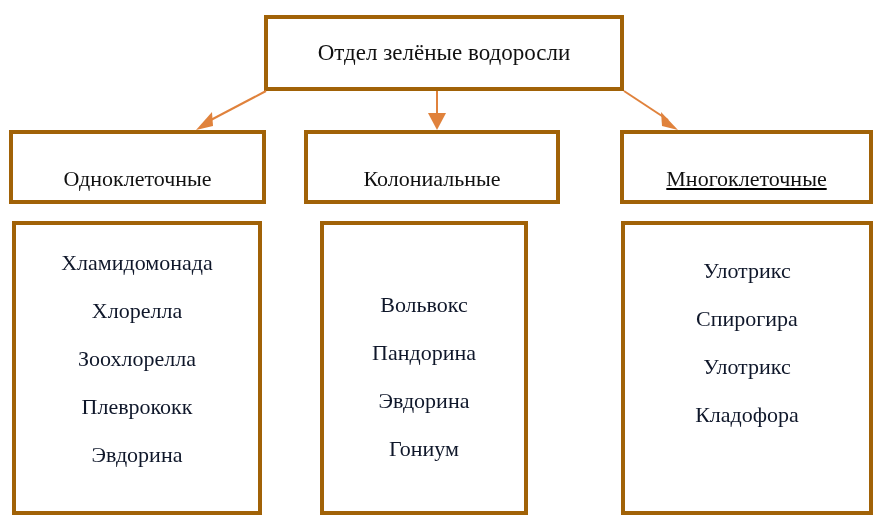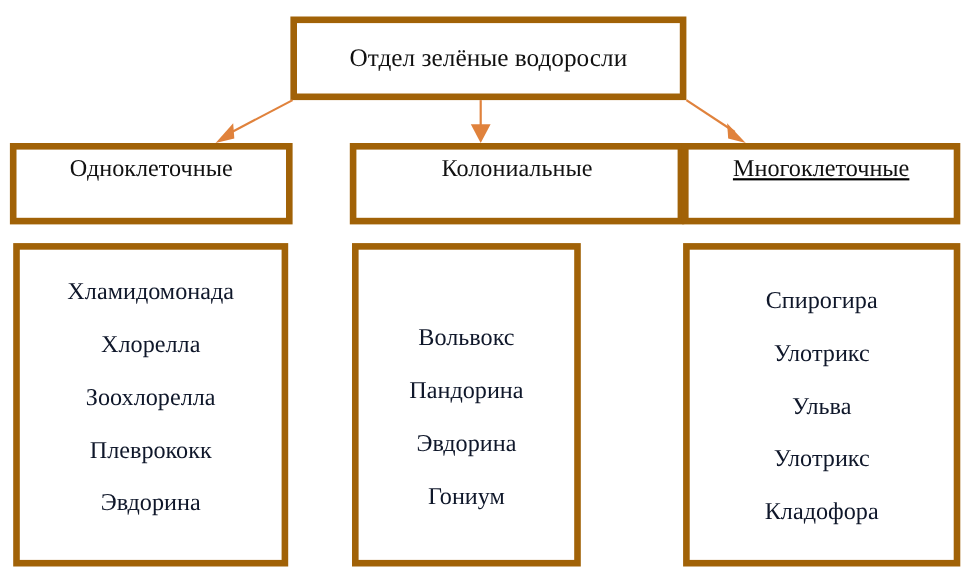--- a/index.html
+++ b/index.html
@@ -11,21 +11,21 @@
     position: relative;
     width: 881px;
     height: 525px;
     background: #ffffff;
     overflow: hidden;
     font-family: "Liberation Serif", "DejaVu Serif", serif;
   }
   .box {
     position: absolute;
     box-sizing: border-box;
-    border: 6px solid #a16207;
+    border: 4px solid #a16207;
     background: #ffffff;
   }
   #title-box {
     left: 264px;
     top: 15px;
     width: 360px;
     height: 76px;
     display: flex;
     align-items: center;
     justify-content: center;
@@ -35,29 +35,29 @@
     color: #111111;
     line-height: 1.2;
     white-space: nowrap;
   }
   .cat-box {
     top: 130px;
     height: 74px;
     display: flex;
     align-items: flex-start;
     justify-content: center;
-    padding-top: 4px;
+    padding-top: 32px;
   }
   .cat-label {
     font-size: 22px;
     color: #111111;
     white-space: nowrap;
   }
   #cat-box-0 { left: 9px;   width: 257px; }
-  #cat-box-1 { left: 318px; width: 304px; }
+  #cat-box-1 { left: 304px; width: 256px; }
   #cat-box-2 { left: 620px; width: 253px; text-decoration: underline; }
 
   .list-box {
     top: 221px;
     height: 294px;
     display: flex;
     flex-direction: column;
     justify-content: flex-start;
     align-items: center;
     padding-top: 14px;
@@ -126,20 +126,19 @@
   </div>
 
   <div class="box list-box" id="list-box-1">
     <div class="list-item">Вольвокс</div>
     <div class="list-item">Пандорина</div>
     <div class="list-item">Эвдорина</div>
     <div class="list-item">Гониум</div>
   </div>
 
   <div class="box list-box" id="list-box-2">
+    <div class="list-item">Улотрикс</div>
     <div class="list-item">Спирогира</div>
-    <div class="list-item">Улотрикс</div>
-    <div class="list-item">Ульва</div>
     <div class="list-item">Улотрикс</div>
     <div class="list-item">Кладофора</div>
   </div>
 
 </div>
 
 </body></html>

